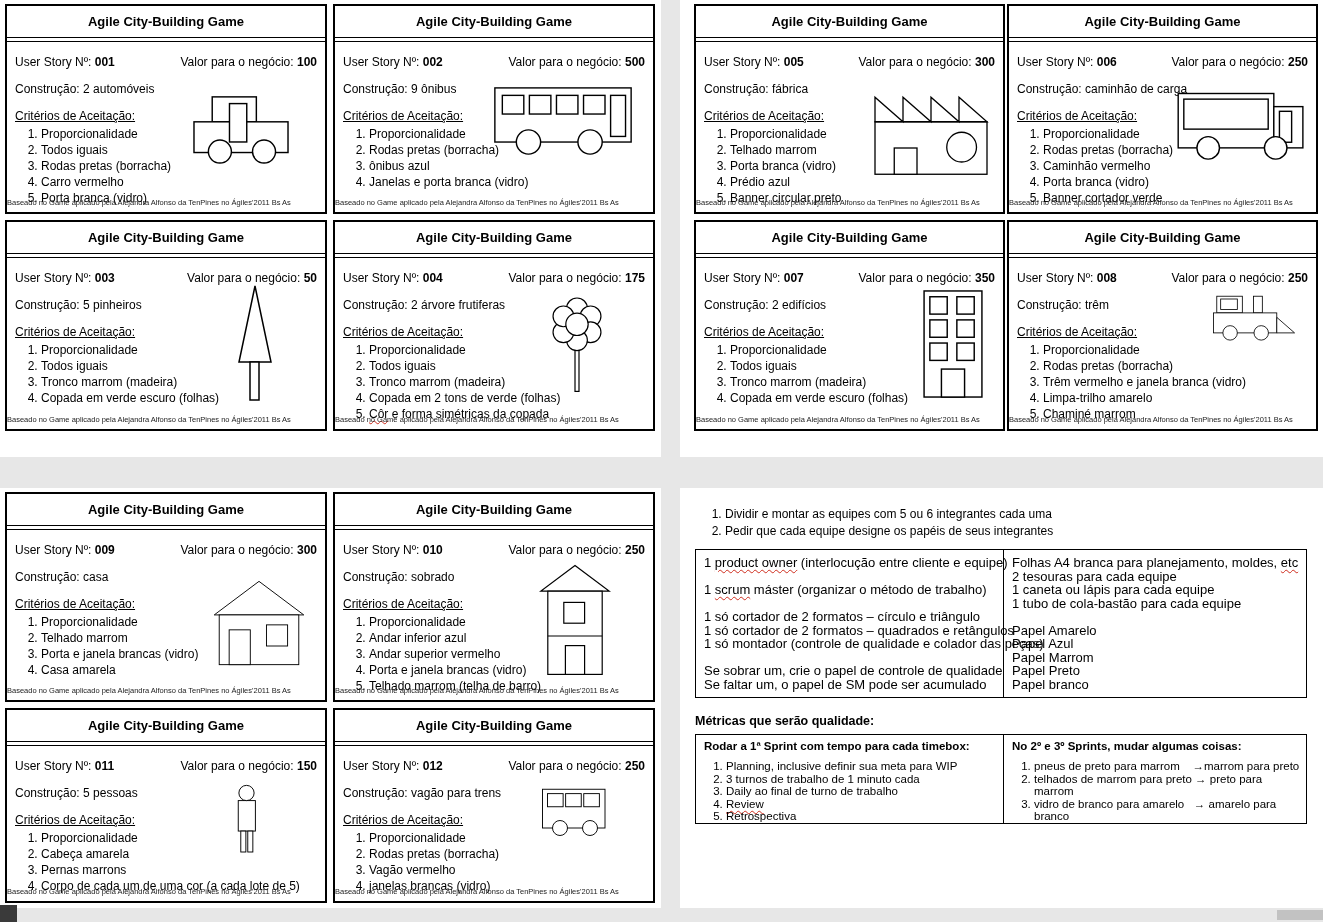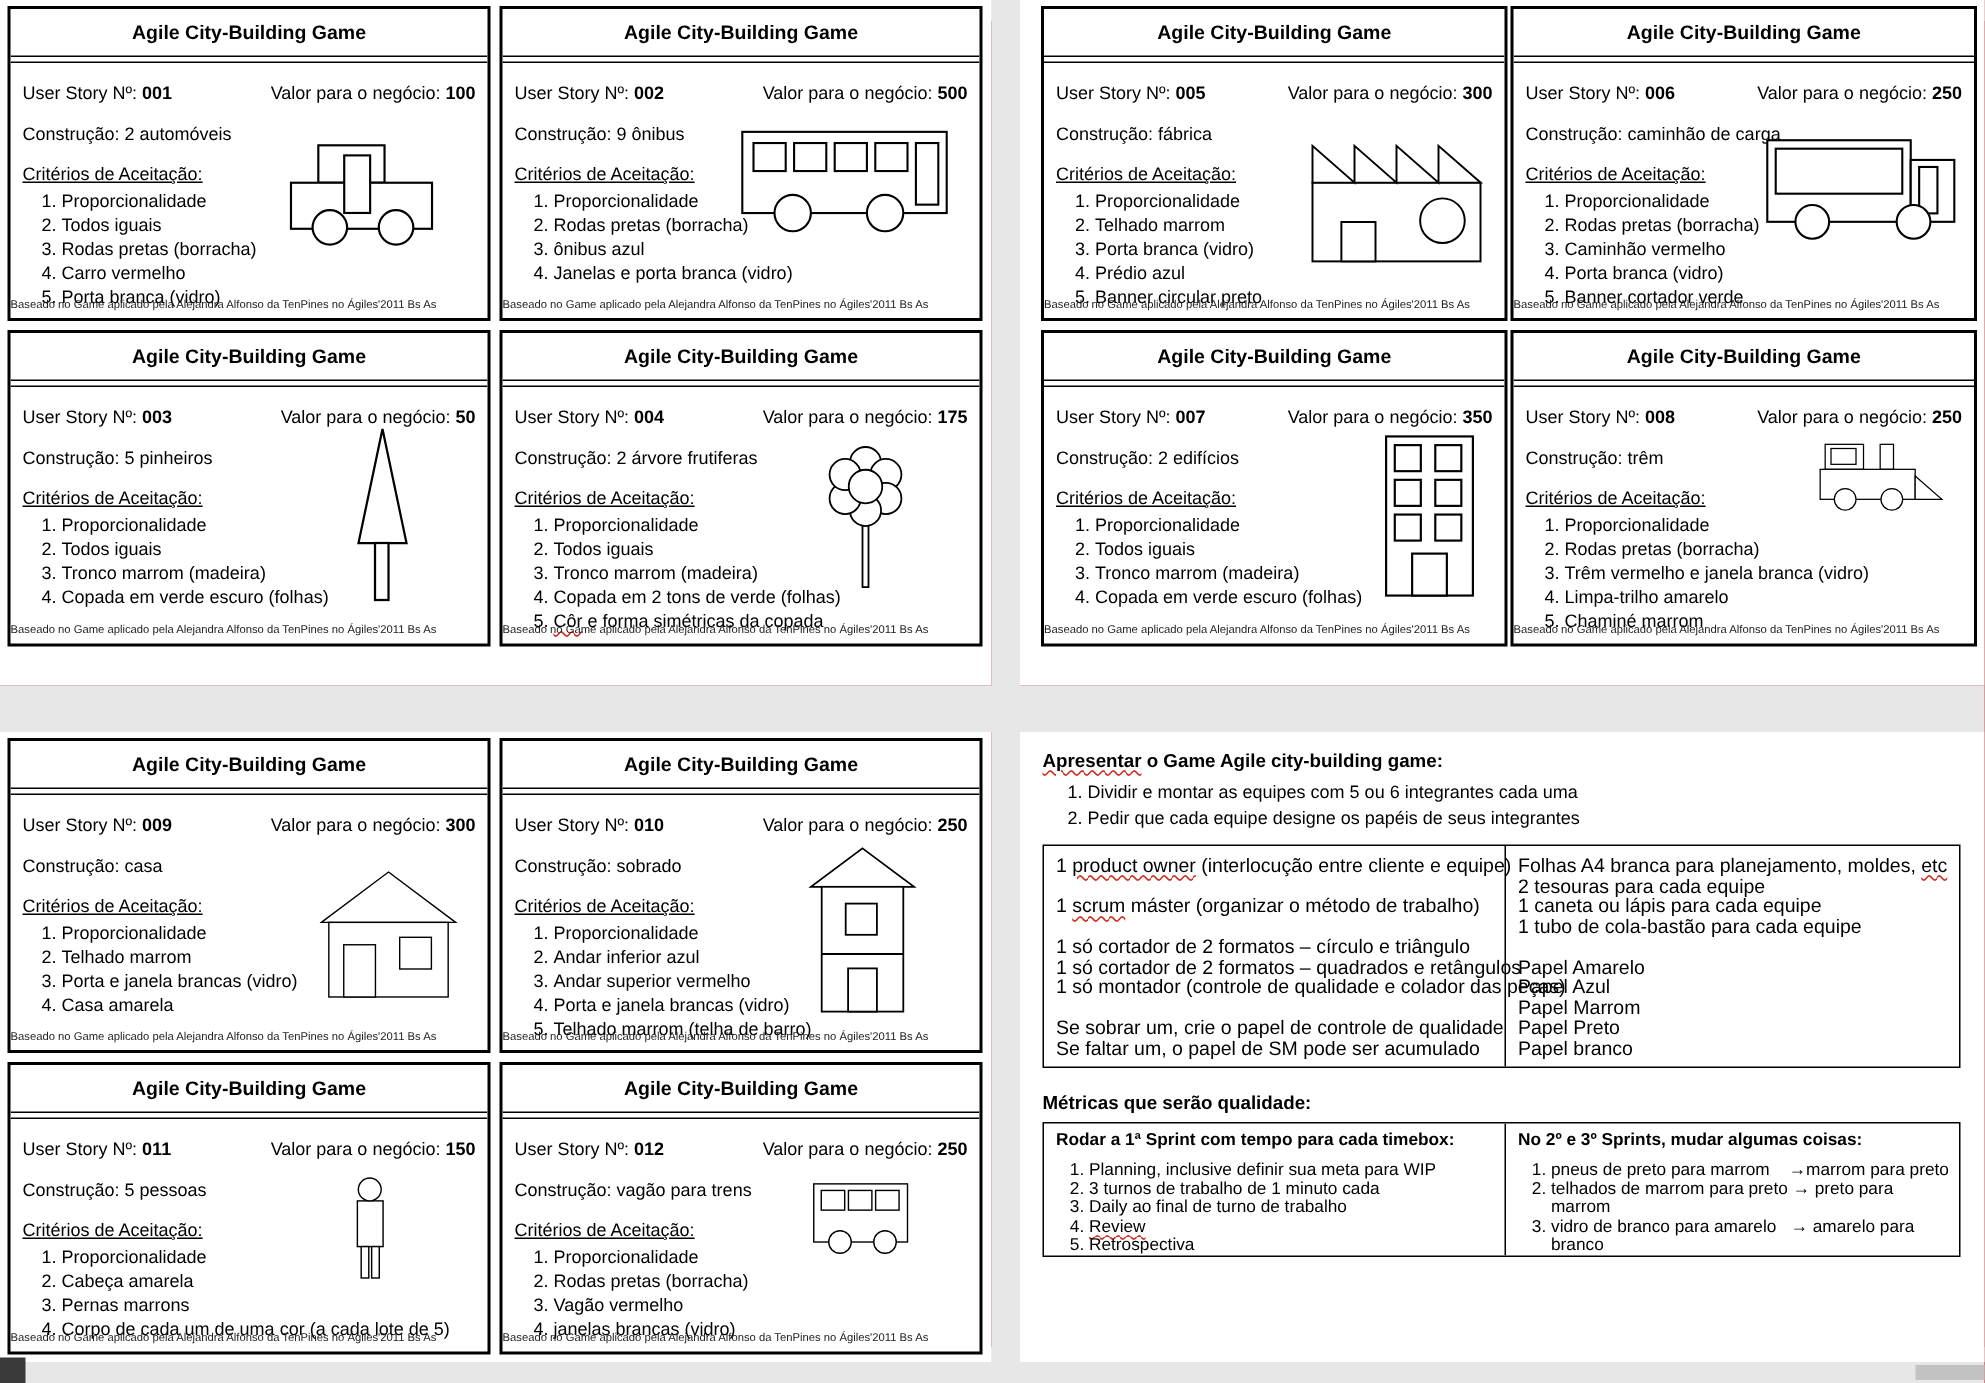--- a/index.html
+++ b/index.html
@@ -1,18 +1,18 @@
 <!DOCTYPE html>
 <html lang="pt"><head>
 <meta charset="utf-8">
 <style>
   html,body{margin:0;padding:0;}
   body{width:1323px;height:922px;overflow:hidden;background:#e7e7e7;
        font-family:"Liberation Sans",sans-serif;color:#000;}
-  .screen{position:relative;width:1323px;height:898px;background:#b91c1c;}
+  .screen{position:relative;width:1323px;height:898px;background:#14b8a6;}
   .page{position:absolute;background:#fff;}
   #page-a{left:0;top:0;width:661px;height:457px;}
   #page-b{left:680px;top:0;width:643px;height:457px;}
   #page-c{left:0;top:488px;width:661px;height:420px;}
   #page-d{left:680px;top:488px;width:643px;height:420px;overflow:hidden;}
 
   .card-grid{display:grid;}
   #grid-a,#grid-c{padding:4px 5px;grid-template-columns:322px 322px;gap:6px;}
   #grid-a{grid-template-rows:210px 211px;}
   #grid-c{grid-template-rows:210px 195px;}
@@ -410,21 +410,20 @@
             <rect x="68" y="9" width="25" height="21"></rect>
             <circle cx="30" cy="64" r="12"></circle>
             <circle cx="78" cy="64" r="12"></circle>
           </svg>
   </div>
       </div>
   </div>
 
   <div class="page" id="page-d">
     <div class="pd">
-      <div class="pd-heading"><span class="sq">Apresentar</span> o Game Agile city-building game:</div>
       <ol class="steps">
           <li>Dividir e montar as equipes com 5 ou 6 integrantes cada uma</li>
           <li>Pedir que cada equipe designe os papéis de seus integrantes</li>
         </ol>
 
       <div class="tbl roles">
         <div class="cell cl">
             <div class="line">1 <span class="sq">product owner</span> (interlocução entre cliente e equipe)</div>
             <div class="line">&nbsp;</div>
             <div class="line">1 <span class="sq">scrum</span> máster (organizar o método de trabalho)</div>

